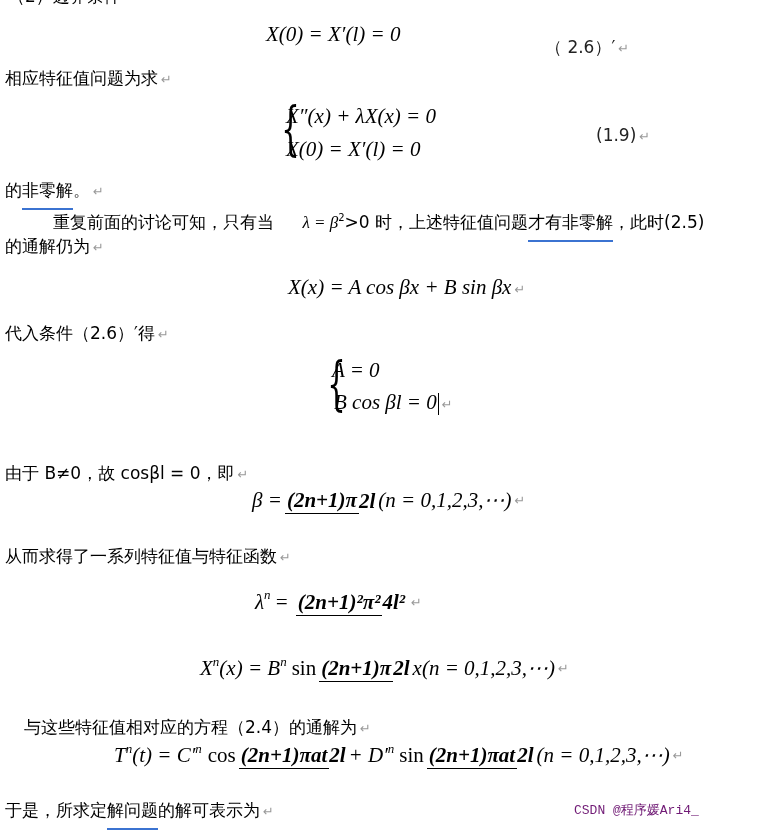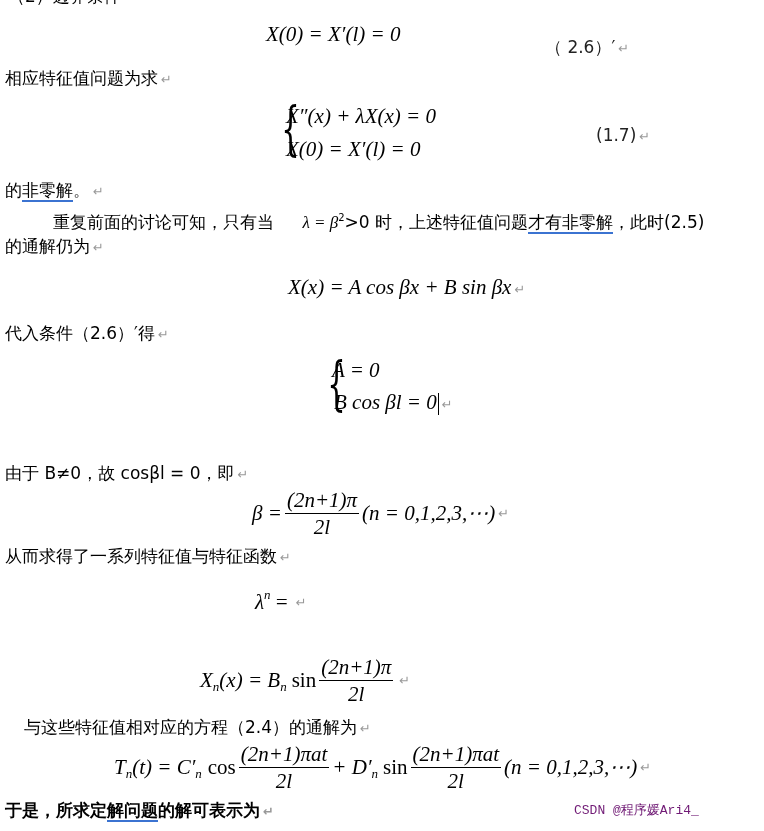--- a/index.html
+++ b/index.html
@@ -3,22 +3,22 @@
 <meta charset="utf-8">
 <style>
   html,body{margin:0;padding:0;background:#fff;}
   body{width:764px;height:831px;position:relative;overflow:hidden;
        font-family:"DejaVu Sans","Liberation Sans",sans-serif;color:#000;}
   .abs{position:absolute;white-space:nowrap;}
   .cn{font-size:17px;line-height:20px;}
   .m{font-family:"Liberation Serif","DejaVu Serif",serif;font-size:21px;}
   .i{font-style:italic;}
   .pm{color:#999;font-family:"DejaVu Sans",sans-serif;font-size:13px;margin-left:3px;}
-  .ul{border-bottom:2px solid #3b73d1;padding-bottom:0px;}
-  .frac{display:inline-flex;flex-direction:column;align-items:center;vertical-align:middle;margin:0 3px;}
+  .ul{border-bottom:2px solid #3b73d1;padding-bottom:8px;}
+  .frac{display:inline-flex;flex-direction:row;align-items:center;vertical-align:middle;margin:0 3px;font-weight:bold;}
   .frac .num{border-bottom:1.3px solid #000;padding:0 2px;line-height:26px;}
   .frac .den{line-height:26px;}
   .brace{font-family:"DejaVu Serif",serif;font-weight:100;}
   sub,sup{font-size:13px;}
   .caret{display:inline-block;width:1px;height:22px;background:#000;vertical-align:middle;margin-left:1px;}
   .wm{color:#701a75;font-family:Liberation Mono, monospace;font-size:13px;}
 </style>
 </head>
 <body>
 
@@ -34,21 +34,21 @@
 <div class="abs cn" style="left:5px;top:68px;">
   <span>相应特征值问题为求</span><span class="pm">↵</span>
 </div>
 
 <div class="abs" style="left:272px;top:100px;">
   <span class="abs brace" style="left:0;top:-2px;font-size:58px;line-height:62px;transform:scaleX(0.5);">{</span>
   <div class="abs m i" style="left:14px;top:4px;">X″(x) + λX(x) = 0</div>
   <div class="abs m i" style="left:14px;top:37px;">X(0) = X′(l) = 0</div>
 </div>
 <div class="abs cn" style="left:596px;top:125px;color:#222;">
-  <span>(1.7)</span><span class="pm">↵</span>
+  <span>(1.9)</span><span class="pm">↵</span>
 </div>
 
 <div class="abs cn" style="left:5px;top:180px;">
   <span>的</span><span class="ul">非零解</span><span>。</span><span class="pm">↵</span>
 </div>
 
 <div class="abs cn" style="left:53px;top:208px;">
   <span>重复前面的讨论可知，只有当 </span><span class="i" style="font-family:'Liberation Serif',serif;margin-left:23px;">λ = β</span><sup style="font-size:10px;">2</sup><span>&gt;0 时，上述特征值问题</span><span class="ul">才有非零解</span><span>，此时(2.5)</span>
 </div>
 <div class="abs cn" style="left:5px;top:236px;">
@@ -84,33 +84,38 @@
 </div>
 
 <div class="abs cn" style="left:5px;top:546px;">
   <span>从而求得了一系列特征值与特征函数</span><span class="pm">↵</span>
 </div>
 
 <div class="abs m i" style="left:255px;top:587px;display:flex;align-items:center;">
   <span>λ</span>
     <sub style="align-self:flex-end;margin-bottom:14px;">n</sub>
   <span style="margin:0 4px;">=</span>
+  <span class="frac">
+      <span class="num">(2n+1)²π²</span>
+      <span class="den">4l²</span>
+    </span>
   <span class="pm" style="font-style:normal;">↵</span>
 </div>
 
 <div class="abs m i" style="left:200px;top:654px;display:flex;align-items:center;">
   <span>X</span>
     <sub style="align-self:flex-end;margin-bottom:12px;">n</sub>
   <span>(x) = B</span>
     <sub style="align-self:flex-end;margin-bottom:12px;">n</sub>
   <span style="font-style:normal;margin-left:5px;">sin</span>
   <span class="frac">
       <span class="num">(2n+1)π</span>
       <span class="den">2l</span>
     </span>
+  <span>x(n = 0,1,2,3,⋯)</span>
     <span class="pm" style="font-style:normal;">↵</span>
 </div>
 
 <div class="abs cn" style="left:5px;top:717px;margin-left:19px;">
   <span>与这些特征值相对应的方程（2.4）的通解为</span><span class="pm">↵</span>
 </div>
 
 <div class="abs m i" style="left:114px;top:741px;display:flex;align-items:center;">
   <span>T</span>
     <sub style="align-self:flex-end;margin-bottom:12px;">n</sub>
@@ -125,17 +130,17 @@
     <sub style="align-self:flex-end;margin-bottom:12px;">n</sub>
   <span style="font-style:normal;margin-left:5px;">sin</span>
   <span class="frac">
       <span class="num">(2n+1)πat</span>
       <span class="den">2l</span>
     </span>
   <span>(n = 0,1,2,3,⋯)</span>
     <span class="pm" style="font-style:normal;">↵</span>
 </div>
 
-<div class="abs cn" style="left:5px;top:800px;font-weight:bold;">
+<div class="abs cn" style="left:5px;top:800px;">
   <span>于是，所求定</span><span class="ul">解问题</span><span>的解可表示为</span><span class="pm">↵</span>
 </div>
 
 <div class="abs wm" style="left:574px;top:801px;">CSDN @程序媛Ari4_</div>
 
 </body></html>

